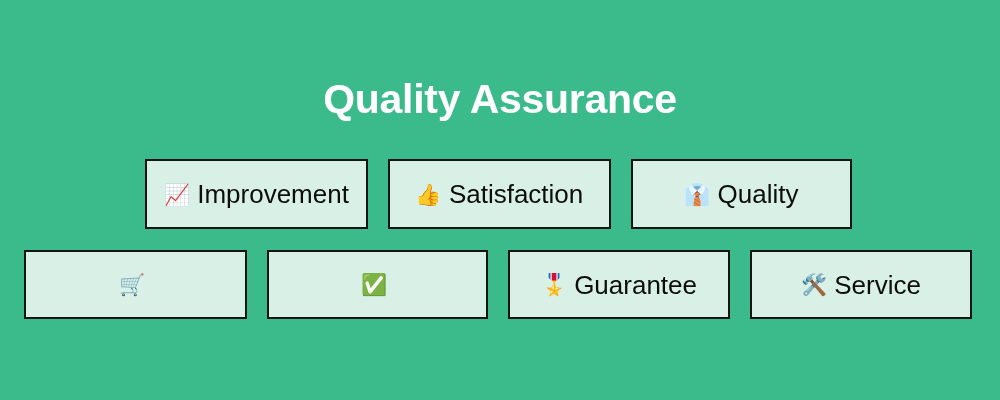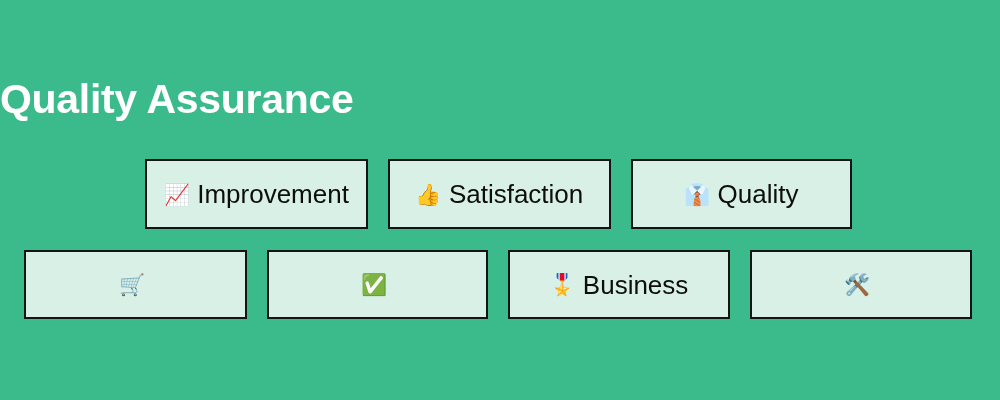--- a/index.html
+++ b/index.html
@@ -18,21 +18,21 @@
     width: 1000px;
     height: 400px;
     background: #3bba8b;
     box-sizing: border-box;
   }
   #page-title {
     position: absolute;
     left: 0;
     top: 74px;
     width: 1000px;
-    text-align: left;
+    text-align: center;
     color: #ffffff;
     font-size: 41px;
     font-weight: bold;
     letter-spacing: -0.3px;
     line-height: 50px;
     white-space: nowrap;
   }
   .tag-row {
     position: absolute;
     display: flex;
@@ -122,23 +122,24 @@
       </span>
     </div>
     <div class="tag-box w-221">
       <span class="tag-inner">
         <span class="tag-emoji">✅</span>
       </span>
     </div>
     <div class="tag-box w-222">
       <span class="tag-inner">
         <span class="tag-emoji">🎖️</span>
-        <span class="tag-label">Business</span>
+        <span class="tag-label">Guarantee</span>
       </span>
     </div>
     <div class="tag-box w-222">
       <span class="tag-inner">
         <span class="tag-emoji">🛠️</span>
+        <span class="tag-label">Service</span>
       </span>
     </div>
   </div>
 
 </div>
 
 </body></html>

